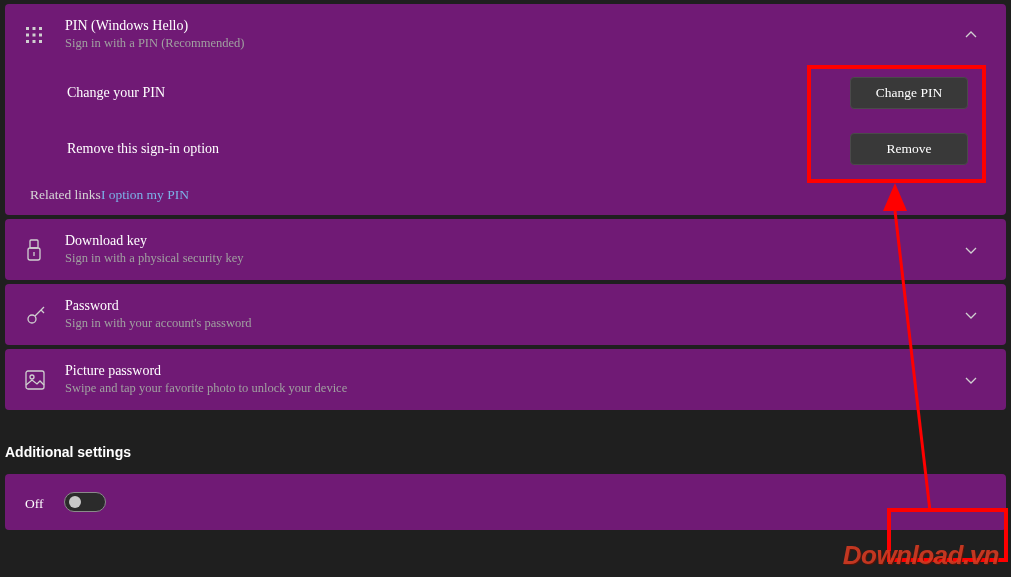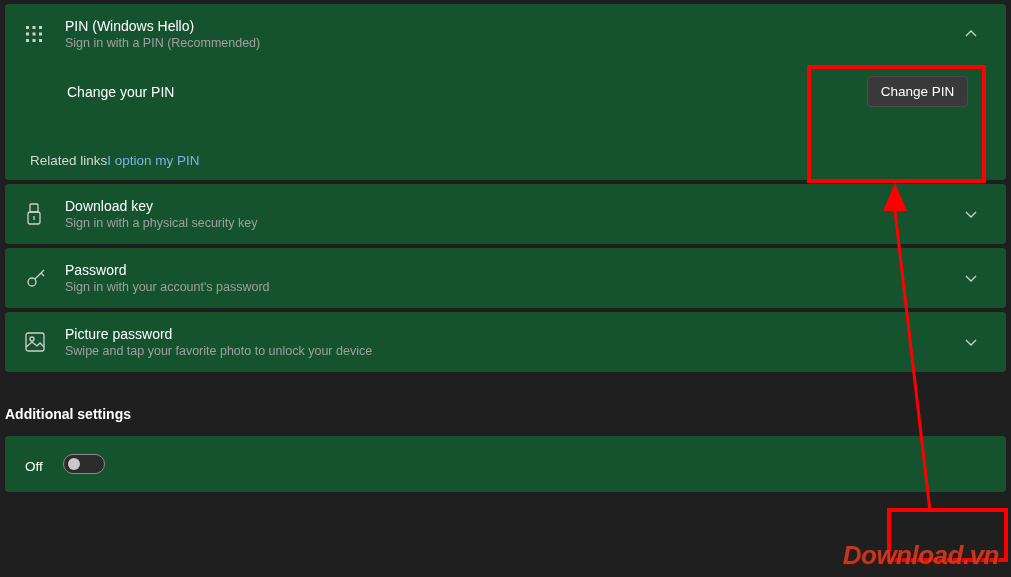--- a/index.html
+++ b/index.html
@@ -6,23 +6,24 @@
   body {
     width: 1011px;
     height: 577px;
     background: #1f1f1f;
     font-family: "Segoe UI", Arial, sans-serif;
     color: #ffffff;
     overflow: hidden;
     position: relative;
   }
   .panel {
-    background: #14532d;
+    background: #701a75;
     border-radius: 4px;
     margin: 4px 5px;
+    font-family: Liberation Serif, serif;
   }
   .row {
     display: flex;
     align-items: center;
     padding: 14px 20px;
   }
   .icon-col {
     width: 40px;
     display: flex;
     align-items: center;
@@ -67,21 +68,21 @@
     flex: 1;
     font-size: 14px;
     color: #ffffff;
   }
   .btn {
     background: #393939;
     border: 1px solid #4a4a4a;
     color: #ffffff;
     font-size: 13.5px;
     padding: 7px 0;
-    width: 101px;
+    width: 118px;
     text-align: center;
     border-radius: 4px;
     margin-right: 18px;
     cursor: pointer;
   }
   .related-row {
     display: flex;
     align-items: center;
     padding: 10px 20px 12px 25px;
   }
@@ -201,20 +202,22 @@
           <path d="M2 9 L7 4 L12 9"></path>
         </svg>
     </div>
   </div>
 
   <div class="sub-row">
     <div class="sub-label">Change your PIN</div>
     <div class="btn">Change PIN</div>
   </div>
   <div class="sub-row">
+    <div class="sub-label">Remove this sign-in option</div>
+    <div class="btn">Remove</div>
   </div>
 
   <div class="related-row">
     <div class="related-label">Related links</div>
     <div class="link">I option my PIN</div>
   </div>
 </div>
 
 <div class="panel">
   <div class="row">

